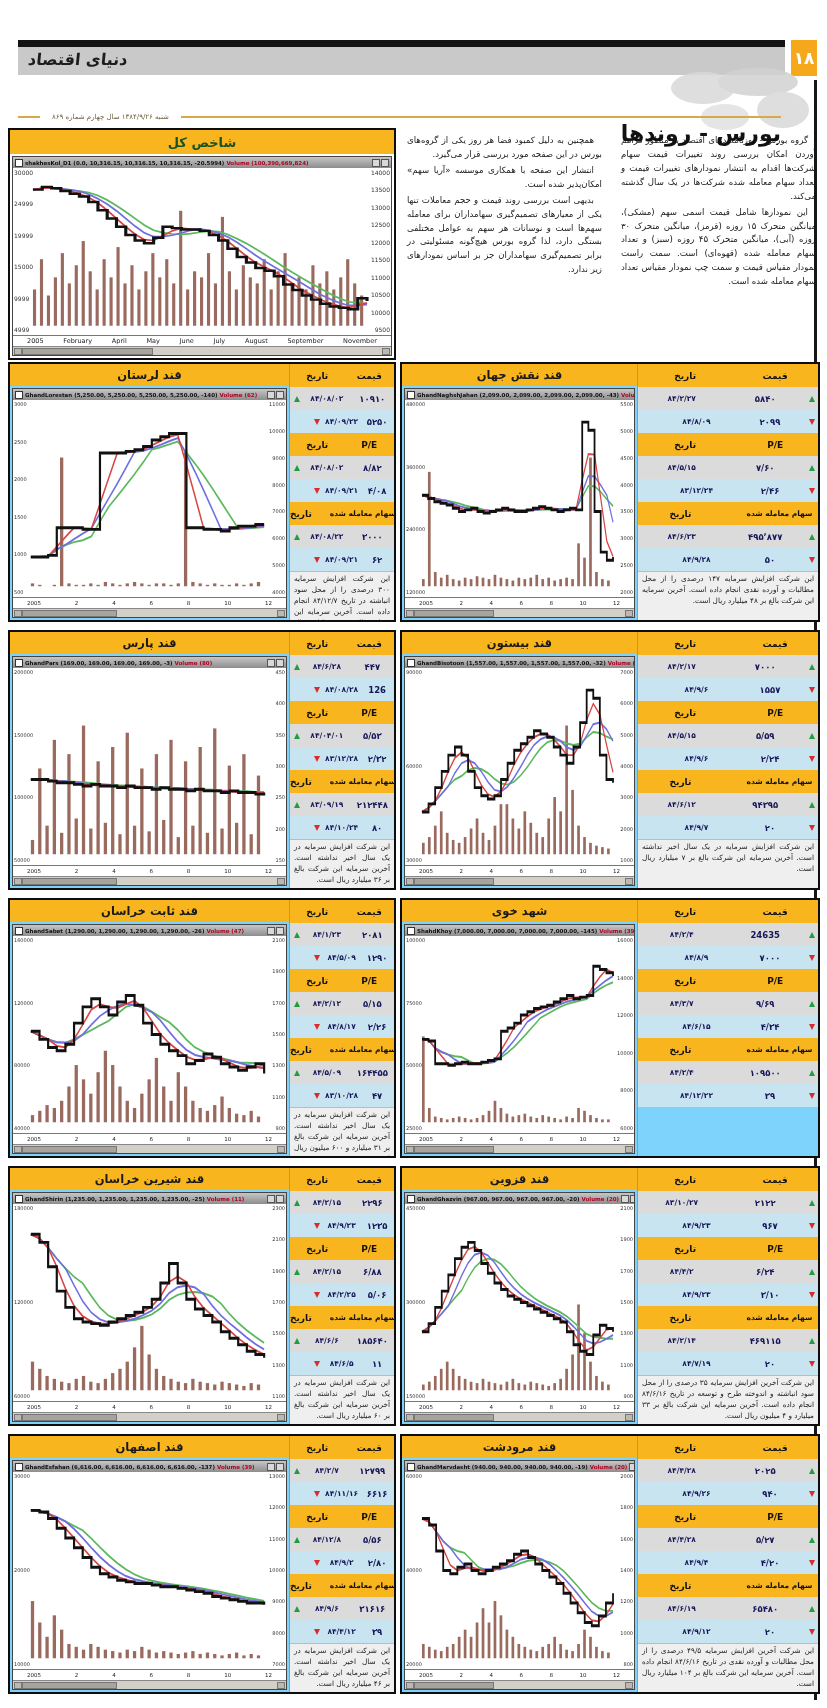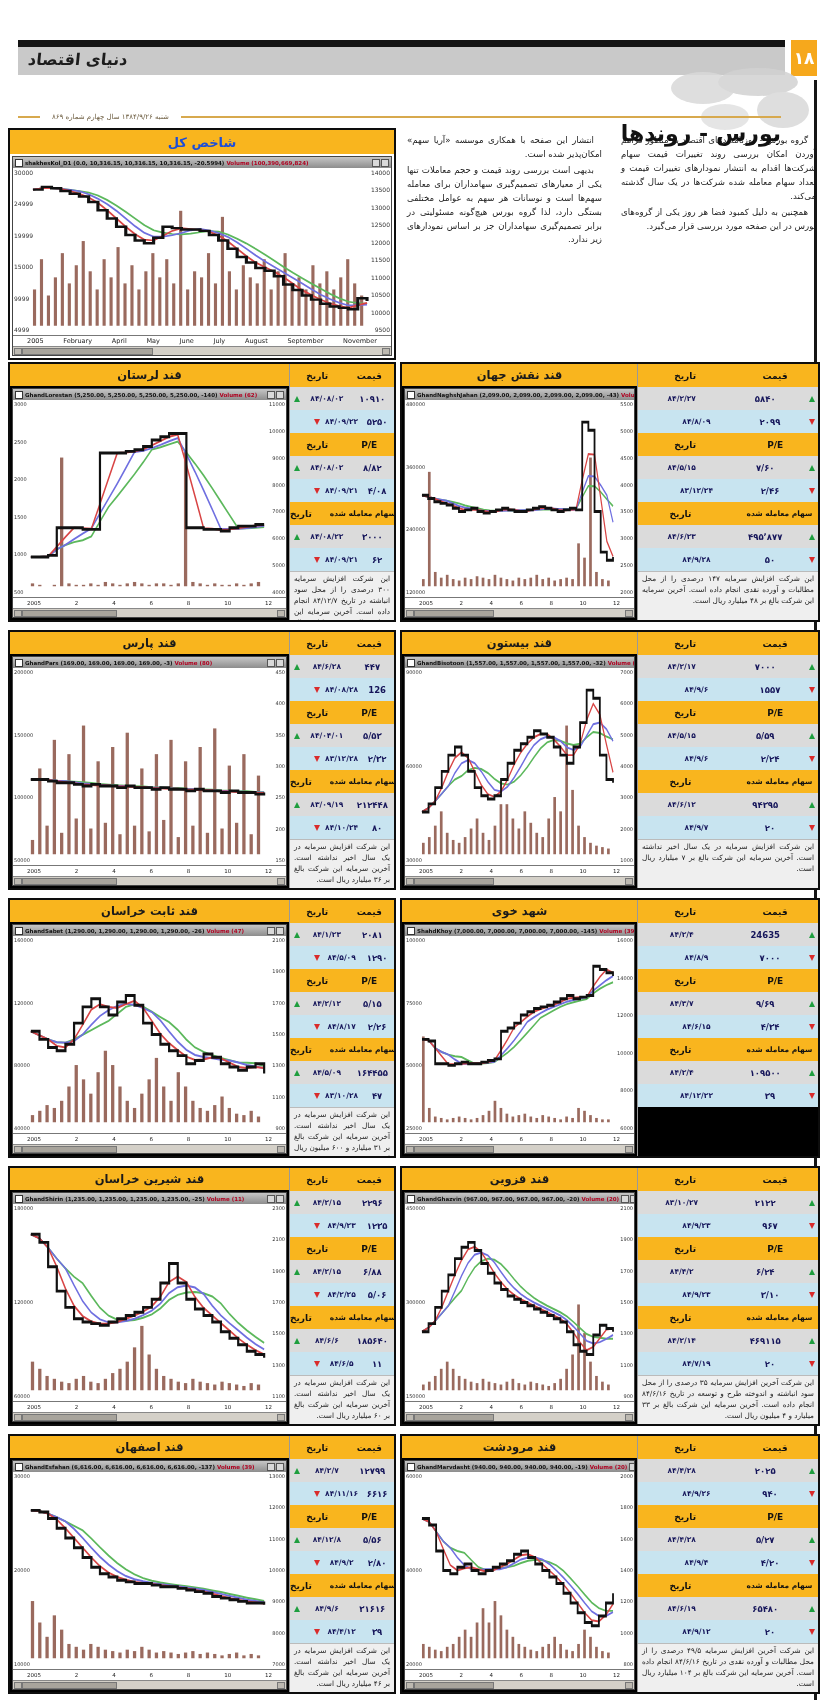--- a/index.html
+++ b/index.html
@@ -47,25 +47,25 @@
   .xax{height:10px;border-top:1px solid #777;display:flex;direction:ltr;align-items:center;
         justify-content:space-between;padding:0 14px;font-size:5.5px;color:#222;flex:none;}
   .scr{height:8px;background:#d4d0c8;border-top:1px solid #888;position:relative;flex:none;}
   .scr .thumb{position:absolute;left:9px;top:1px;width:34%;height:5px;background:#a8a49c;border:1px solid #777;}
   .scr:before,.scr:after{content:"";position:absolute;top:1px;width:6px;height:5px;background:#bdb9b1;border:1px solid #777;}
   .scr:before{left:1px;} .scr:after{right:1px;}
   
   .main-panel{position:absolute;left:8px;top:128px;width:384px;height:228px;border:2px solid #0d0d0d;
         display:flex;flex-direction:column;background:#fff;}
   .main-panel .ptitle{height:24px;background:#f9b51e;display:flex;align-items:center;justify-content:center;
-        font-size:13px;font-weight:900;color:#1d4ed8;flex:none;}
+        font-size:13px;font-weight:900;color:#14532d;flex:none;}
   .main-panel .yl,.main-panel .yr{font-size:6px;}
   .main-panel .xax{font-size:6.5px;}
   
-  .panel{position:absolute;height:256px;border:2px solid #0d0d0d;background:#000000;display:flex;}
+  .panel{position:absolute;height:256px;border:2px solid #0d0d0d;background:#7dd3fc;display:flex;}
   .pbody{display:flex;direction:ltr;flex:1;min-width:0;}
   .chart-col{flex:1;display:flex;flex-direction:column;min-width:0;border-right:1px solid #999;}
   .ptitle{height:22px;background:#f9b51e;display:flex;align-items:center;justify-content:center;
         font-size:11.5px;font-weight:900;color:#1a1a1a;flex:none;}
   .table-col{display:flex;flex-direction:column;direction:ltr;flex:none;border-radius:15px;}
   .col-left .table-col{width:104px;}
   .col-right .table-col{width:180px;}
   .trow{display:flex;align-items:center;height:23px;flex:none;direction:ltr;}
   .trow.or{background:#f9b51e;}
   .trow.g{background:#dbdbdb;}
@@ -205,20 +205,21 @@
         </div>
       <div class="scr">
           <span class="thumb"></span>
         </div>
     </div>
   </section>
 
   <section class="article">
     <div class="art-body">
       <p>گروه بورس - روزنامه دنیای اقتصاد به منظور فراهم آوردن امکان بررسی روند تغییرات قیمت سهام شرکت‌ها اقدام به انتشار نمودارهای تغییرات قیمت و تعداد سهام معامله شده شرکت‌ها در یک سال گذشته می‌کند.</p>
+      <p>این نمودارها شامل قیمت اسمی سهم (مشکی)، میانگین متحرک ۱۵ روزه (قرمز)، میانگین متحرک ۳۰ روزه (آبی)، میانگین متحرک ۴۵ روزه (سبز) و تعداد سهام معامله شده (قهوه‌ای) است. سمت راست نمودار مقیاس قیمت و سمت چپ نمودار مقیاس تعداد سهام معامله شده است.</p>
       <p>همچنین به دلیل کمبود فضا هر روز یکی از گروه‌های بورس در این صفحه مورد بررسی قرار می‌گیرد.</p>
       <p>انتشار این صفحه با همکاری موسسه «آریا سهم» امکان‌پذیر شده است.</p>
       <p>بدیهی است بررسی روند قیمت و حجم معاملات تنها یکی از معیارهای تصمیم‌گیری سهامداران برای معامله سهم‌ها است و نوسانات هر سهم به عوامل مختلفی بستگی دارد، لذا گروه بورس هیچ‌گونه مسئولیتی در برابر تصمیم‌گیری سهامداران جز بر اساس نمودارهای زیر ندارد.</p>
     </div>
   </section>
 
   <div id="panels-host">
       <section class="panel col-left" style="top: 362px; left: 8px; width: 384px;">
     <div class="pbody">
       <div class="chart-col">

